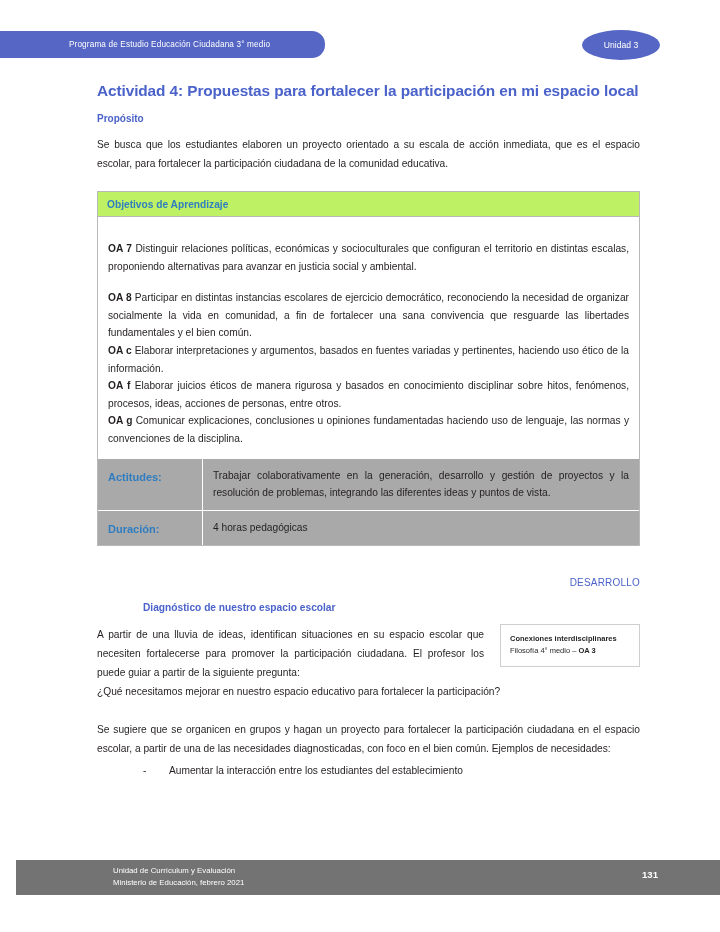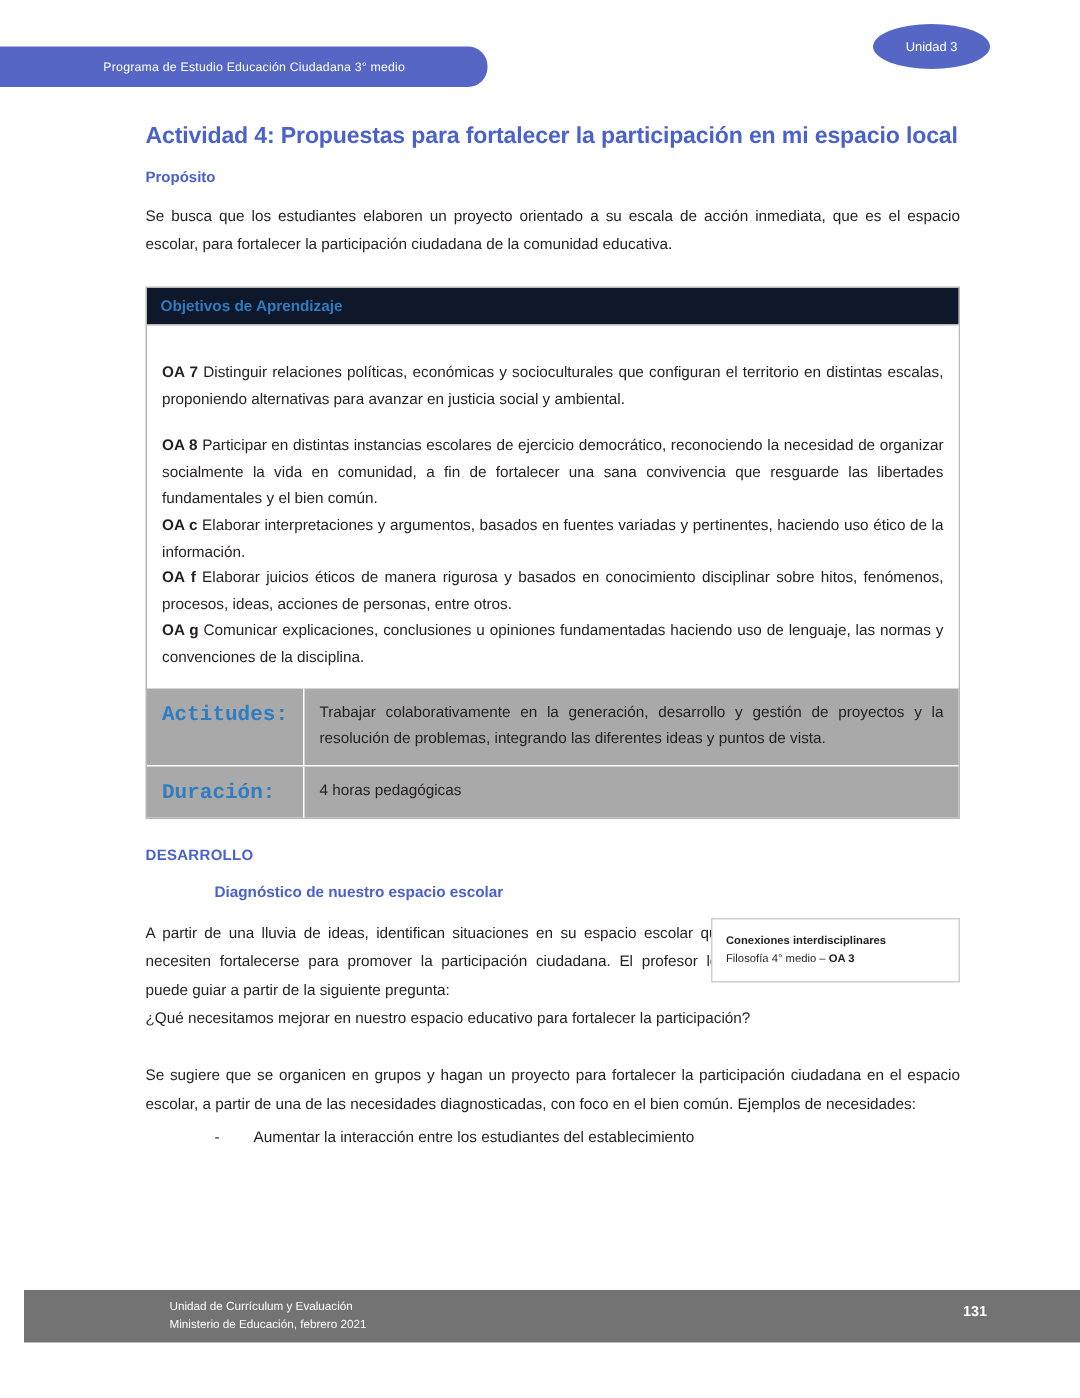--- a/index.html
+++ b/index.html
@@ -37,21 +37,21 @@
   .header-pill-label {
     color: #ffffff;
     font-size: 8.2px;
     letter-spacing: 0.15px;
     white-space: nowrap;
     padding-left: 24px;
   }
   .unit-badge {
     position: absolute;
     left: 582px;
-    top: 16px;
+    top: 30px;
     width: 78px;
     height: 30px;
     background: #5566c4;
     border-radius: 50%;
     display: flex;
     align-items: center;
     justify-content: center;
   }
   .unit-badge-label {
     color: #ffffff;
@@ -92,21 +92,21 @@
   }
 
   
   .oa-table {
     margin-top: 18px;
     width: 543px;
     border: 1px solid #b8b8b8;
     box-sizing: border-box;
   }
   .oa-head {
-    background: #0f172a;
+    background: #bef264;
     height: 24px;
     display: flex;
     align-items: center;
     padding-left: 9px;
     box-sizing: border-box;
   }
   .oa-head-label {
     color: #2f7dc0;
     font-weight: bold;
     font-size: 10.2px;
@@ -141,60 +141,60 @@
   .meta-label-cell {
     width: 105px;
     min-width: 105px;
     padding: 8px 0 8px 10px;
     box-sizing: border-box;
     border-right: 1px solid #ffffff;
   }
   .meta-label {
     color: #2f7dc0;
     font-weight: bold;
-    font-size: 14px;
-    font-family: Liberation Mono, monospace;
+    font-size: 11px;
   }
   .meta-value-cell {
     flex: 1;
     padding: 8px 10px 8px 10px;
     box-sizing: border-box;
   }
   .meta-value {
     font-size: 10.2px;
     line-height: 17.6px;
     color: #231f20;
     text-align: justify;
   }
 
   
   .desarrollo-heading {
-    margin-top: 19px;
+    margin-top: 31px;
     font-size: 10px;
-    font-weight: bold;
+    font-weight: normal;
     color: #4a62c9;
     letter-spacing: 0.2px;
+    text-align: right;
   }
   .sub-heading {
     margin-top: 14px;
     margin-left: 46px;
     font-size: 10.2px;
     font-weight: bold;
     color: #4a62c9;
   }
 
   .flow-block {
     position: relative;
     margin-top: 12px;
   }
   .conn-box {
     position: absolute;
     right: 0;
     top: -1px;
-    width: 166px;
+    width: 140px;
     box-sizing: border-box;
     border: 1px solid #cfcfcf;
     background: #ffffff;
     padding: 8px 9px 9px 9px;
   }
   .conn-title {
     font-size: 7.5px;
     font-weight: bold;
     color: #231f20;
     line-height: 11px;

